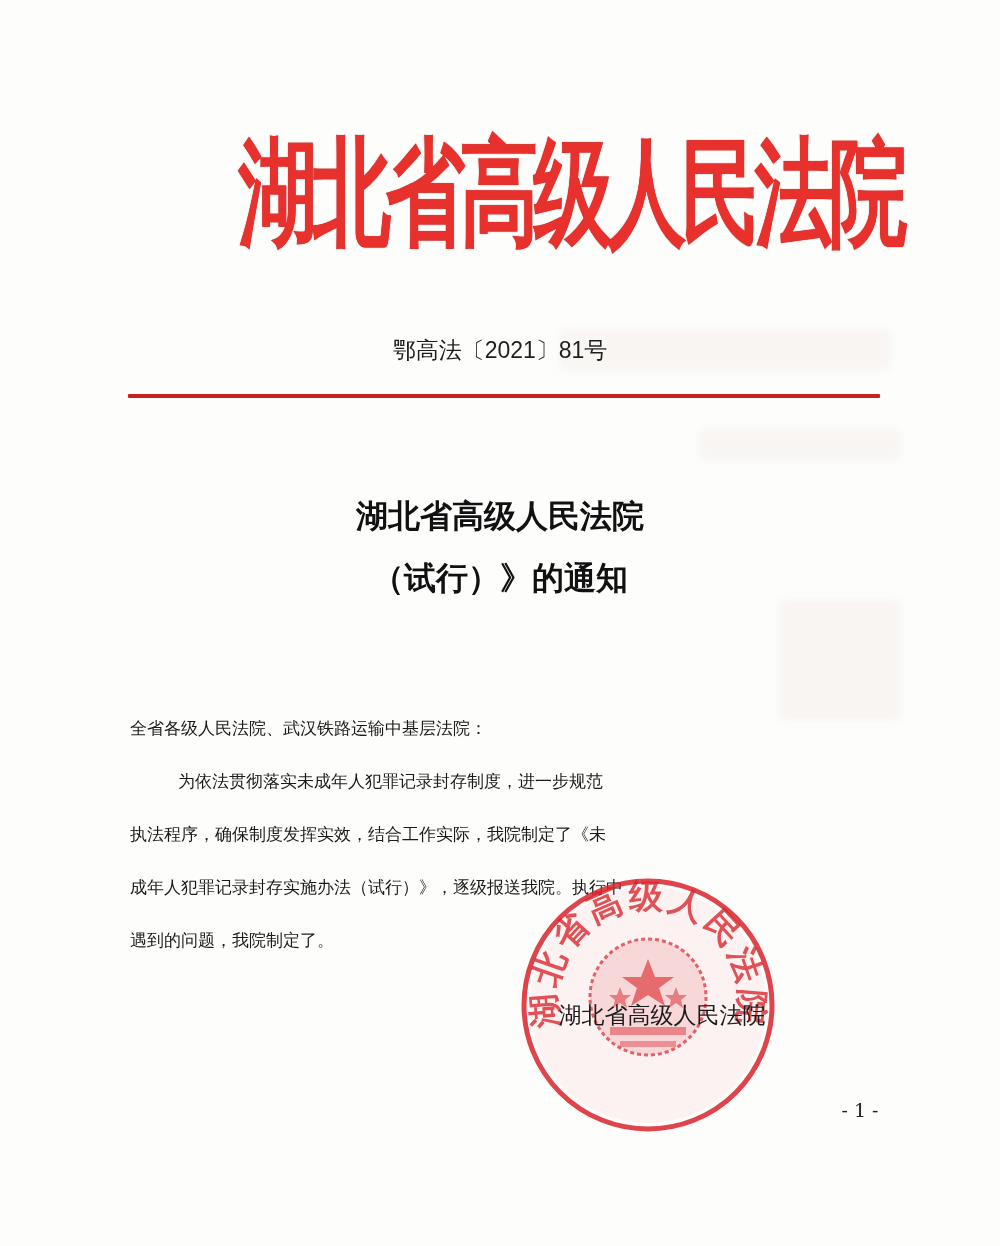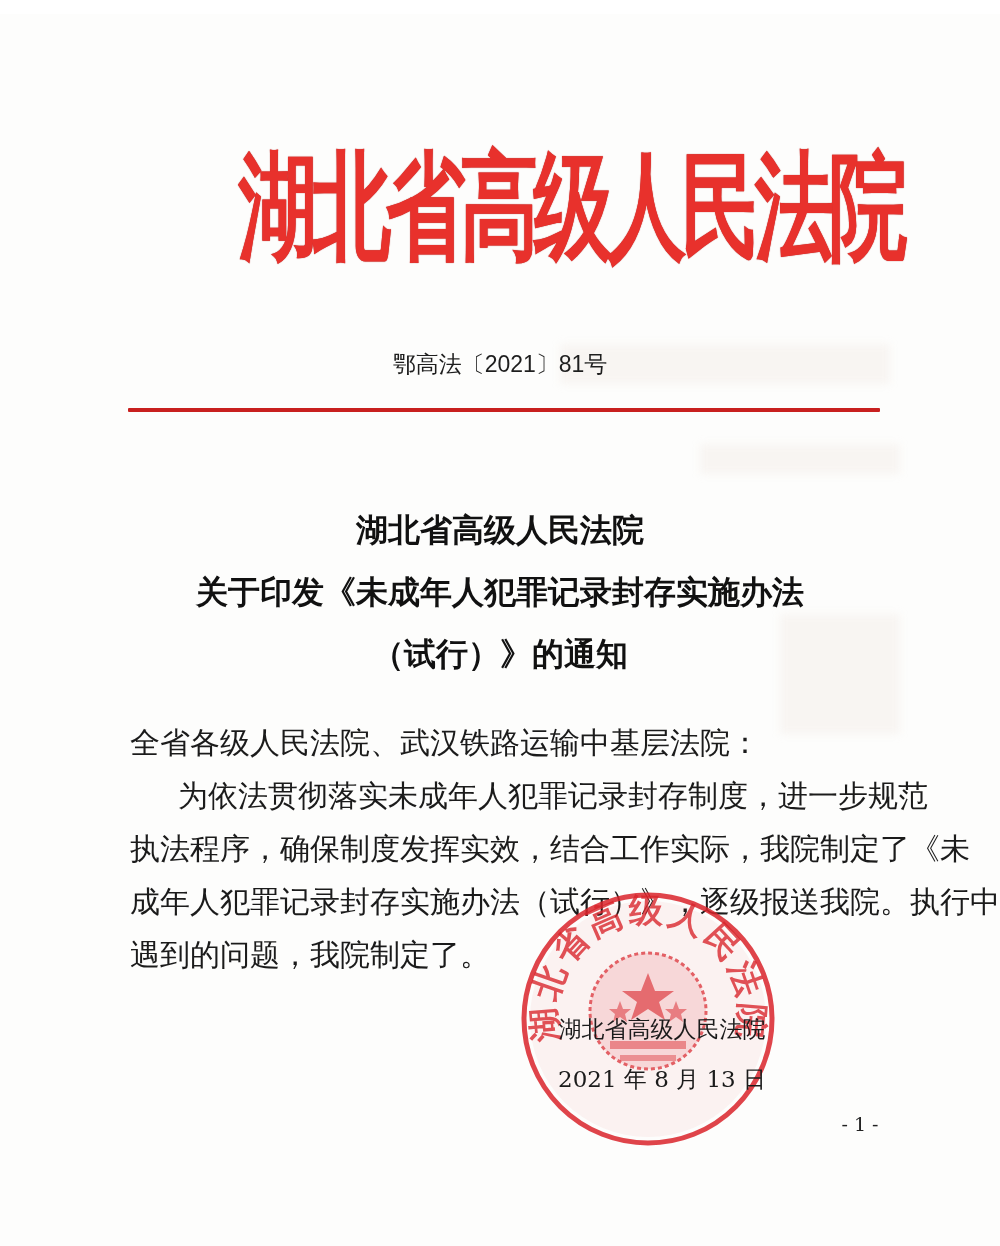--- a/index.html
+++ b/index.html
@@ -12,21 +12,20 @@
       background: #ffffff;
       position: relative;
       overflow: hidden;
       font-family: "DejaVu Serif", "Liberation Serif", serif;
       color: #1a1a1a;
     }
     .page {
       position: absolute;
       inset: 0;
       background: #fdfdfc;
-      margin-top: 14px;
     }
     
     .letterhead {
       position: absolute;
       left: 180px;
       top: 118px;
       width: 650px;
       height: 150px;
       text-align: center;
       color: #e8312c;
@@ -73,21 +72,21 @@
       line-height: 62px;
       color: #111;
     }
     .notice-title div { white-space: nowrap; }
     .body-text {
       position: absolute;
       left: 130px;
       top: 702px;
       width: 760px;
       font-family: Liberation Serif, serif;
-      font-size: 30px;
+      font-size: 17px;
       line-height: 53px;
       color: #1b1b1b;
     }
     .body-text .line { white-space: nowrap; height: 53px; }
     .body-text .indent { padding-left: 48px; }
     
     .seal {
       position: absolute;
       left: 520px;
       top: 877px;
@@ -134,21 +133,20 @@
   <div class="bleed" style="left:780px;top:600px;width:120px;height:120px;"></div>
 
   <div class="letterhead">湖北省高级人民法院</div>
 
   <div class="docnum">鄂高法〔2021〕81号</div>
 
   <div class="red-rule"></div>
 
   <div class="notice-title">
     <div>湖北省高级人民法院</div>
-    <div>关于印发《未成年人犯罪记录封存实施办法</div>
     <div>（试行）》的通知</div>
   </div>
 
   <div class="body-text">
     <div class="line">全省各级人民法院、武汉铁路运输中基层法院：</div>
     <div class="line indent">为依法贯彻落实未成年人犯罪记录封存制度，进一步规范</div>
     <div class="line">执法程序，确保制度发挥实效，结合工作实际，我院制定了《未</div>
     <div class="line">成年人犯罪记录封存实施办法（试行）》，逐级报送我院。执行中</div>
     <div class="line">遇到的问题，我院制定了。</div>
   </div>
@@ -167,18 +165,17 @@
       <polygon points="128,82 135,100 154,100 139,111 145,129 128,118 111,129 117,111 102,100 121,100" fill="#d9232a" opacity="0.6"></polygon>
       <polygon points="100,110 103,118 111,118 105,123 107,131 100,126 93,131 95,123 89,118 97,118" fill="#d9232a" opacity="0.5"></polygon>
       <polygon points="156,110 159,118 167,118 161,123 163,131 156,126 149,131 151,123 145,118 153,118" fill="#d9232a" opacity="0.5"></polygon>
       <rect x="90" y="150" width="76" height="8" fill="#d9232a" opacity="0.45"></rect>
       <rect x="100" y="164" width="56" height="6" fill="#d9232a" opacity="0.4"></rect>
     </svg>
   </div>
 
   <div class="signature">
     <div>湖北省高级人民法院</div>
-    <div>2021 年 8 月 13 日</div>
   </div>
 
   <div class="page-number">- 1 -</div>
 
 </div>
 
 </body></html>

